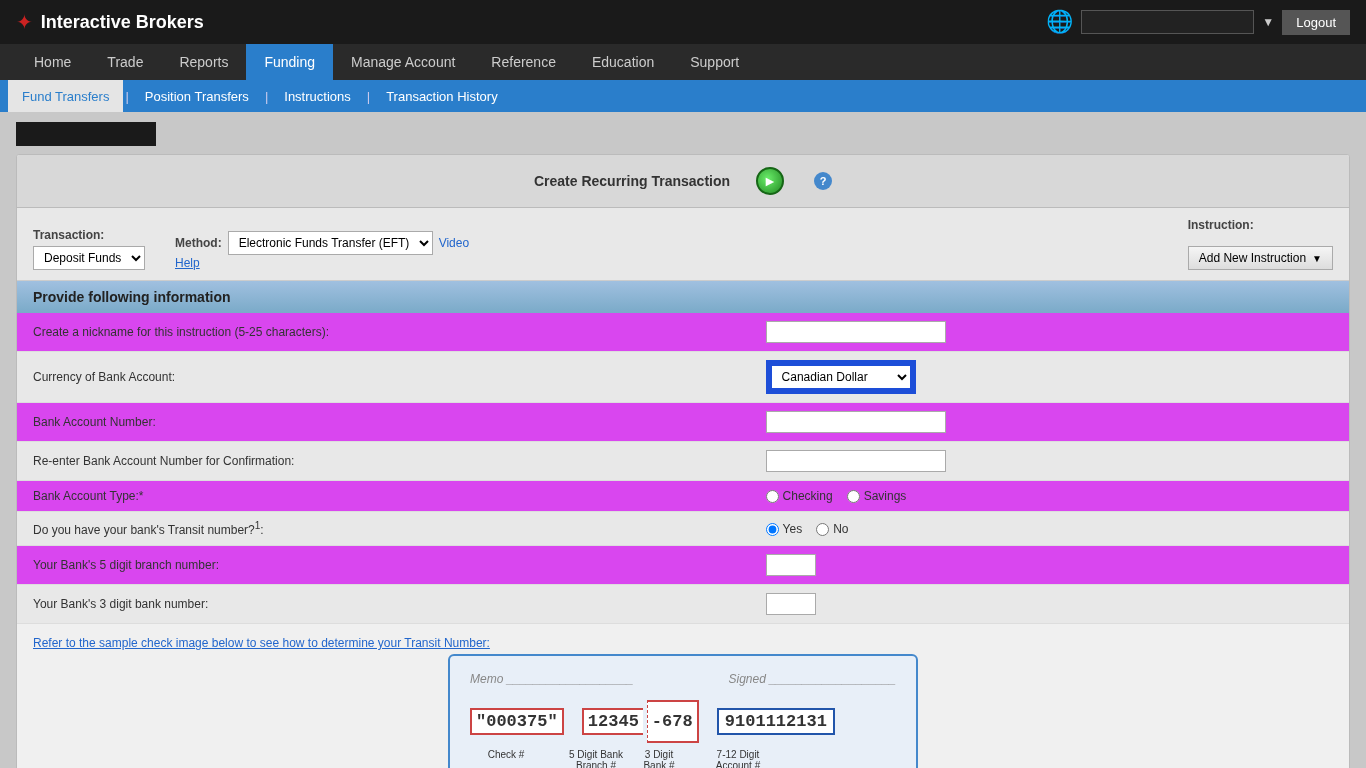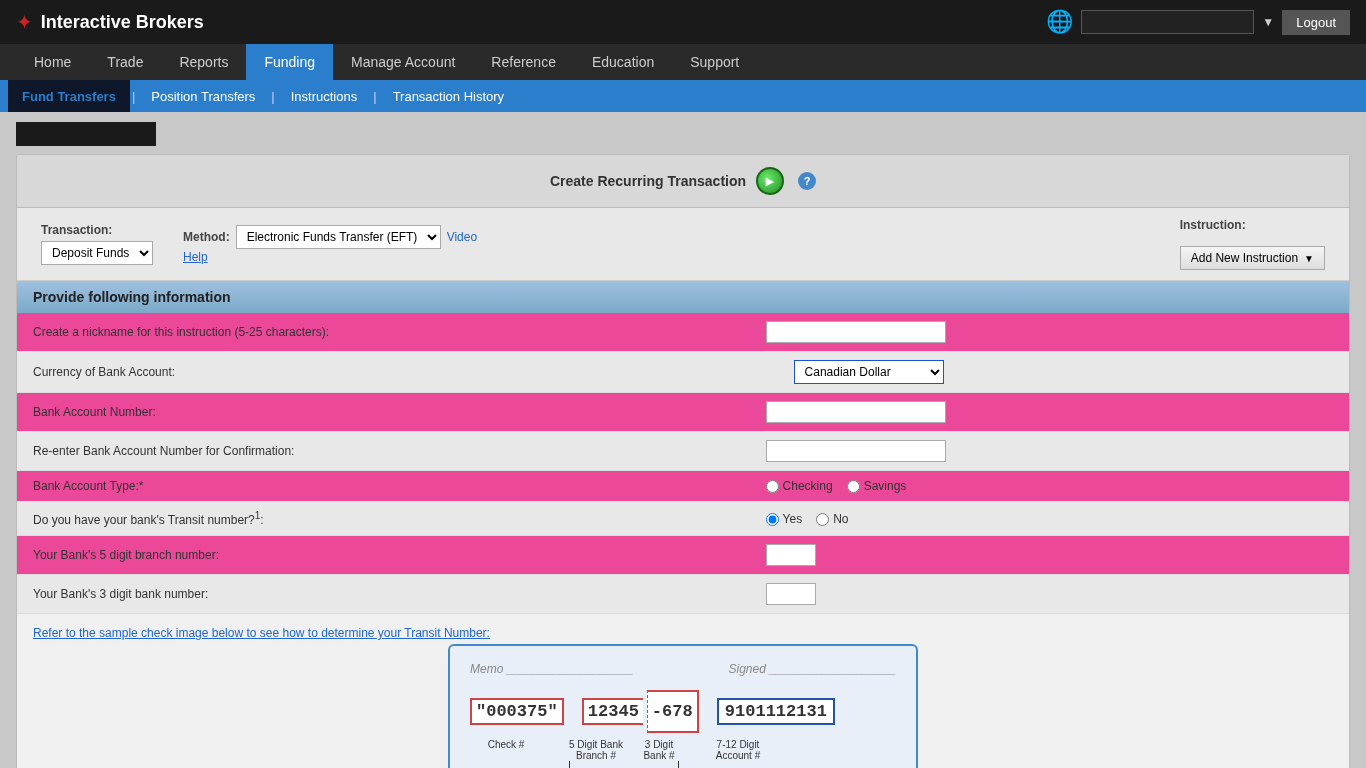--- a/index.html
+++ b/index.html
@@ -90,23 +90,23 @@
       color: #fff;
       padding: 0 14px;
       height: 32px;
       display: flex;
       align-items: center;
       cursor: pointer;
       font-size: 13px;
       text-decoration: none;
     }
     .sub-nav-item.active {
-      background: #0f172a;
+      background: #e5e5e5;
       color: #2a7ecb;
-      font-weight: bold;
+      font-weight: normal;
     }
     .sub-nav-sep {
       color: #cce;
       padding: 0 2px;
     }
 
     
     .content-area {
       padding: 10px 16px;
       background: #c8c8c8;
@@ -131,21 +131,21 @@
     }
 
     
     .recurring-bar {
       background: #d8d8d8;
       border-bottom: 1px solid #bbb;
       padding: 12px 16px;
       display: flex;
       align-items: center;
       justify-content: center;
-      gap: 10px;
+      gap: 26px;
     }
     .recurring-label {
       font-size: 14px;
       font-weight: bold;
       color: #333;
     }
     .recurring-btn {
       background: radial-gradient(circle at 40% 40%, #6aee6a, #228822);
       border: 2px solid #166616;
       border-radius: 50%;
@@ -169,23 +169,23 @@
       justify-content: center;
       font-size: 11px;
       font-weight: bold;
       cursor: pointer;
       margin-left: 4px;
     }
 
     
     .controls-row {
       background: #e8e8e8;
-      padding: 10px 24px;
-      display: flex;
-      align-items: center;
+      padding: 10px 16px;
+      display: flex;
+      align-items: flex-end;
       gap: 30px;
       border-bottom: 1px solid #ccc;
     }
     .control-group {
       display: flex;
       flex-direction: column;
       gap: 4px;
     }
     .control-label {
       font-size: 12px;
@@ -258,21 +258,21 @@
       width: 100%;
       border-collapse: collapse;
     }
     .form-table tr {
       border-bottom: 1px solid #ddd;
     }
     .form-table td {
       padding: 8px 16px;
       font-size: 12px;
       color: #333;
-      background: #ec4899;
+      background: #d946ef;
       vertical-align: middle;
     }
     .form-table td:first-child {
       width: 55%;
     }
     .form-table td:last-child {
       width: 45%;
     }
     .form-table tr:nth-child(even) td {
       background: #e8e8e8;
@@ -285,26 +285,25 @@
       background: #fff;
     }
     .form-input-small {
       border: 1px solid #aaa;
       padding: 3px 4px;
       font-size: 12px;
       width: 50px;
       background: #fff;
     }
     .currency-select {
-      border: 1px solid #1d4ed8;
+      border: 6px solid #1d4ed8;
       padding: 3px 6px;
       font-size: 12px;
       background: #fff;
       min-width: 150px;
-      margin-left: 28px;
     }
     .radio-group {
       display: flex;
       align-items: center;
       gap: 14px;
     }
     .radio-item {
       display: flex;
       align-items: flex-end;
       gap: 4px;

